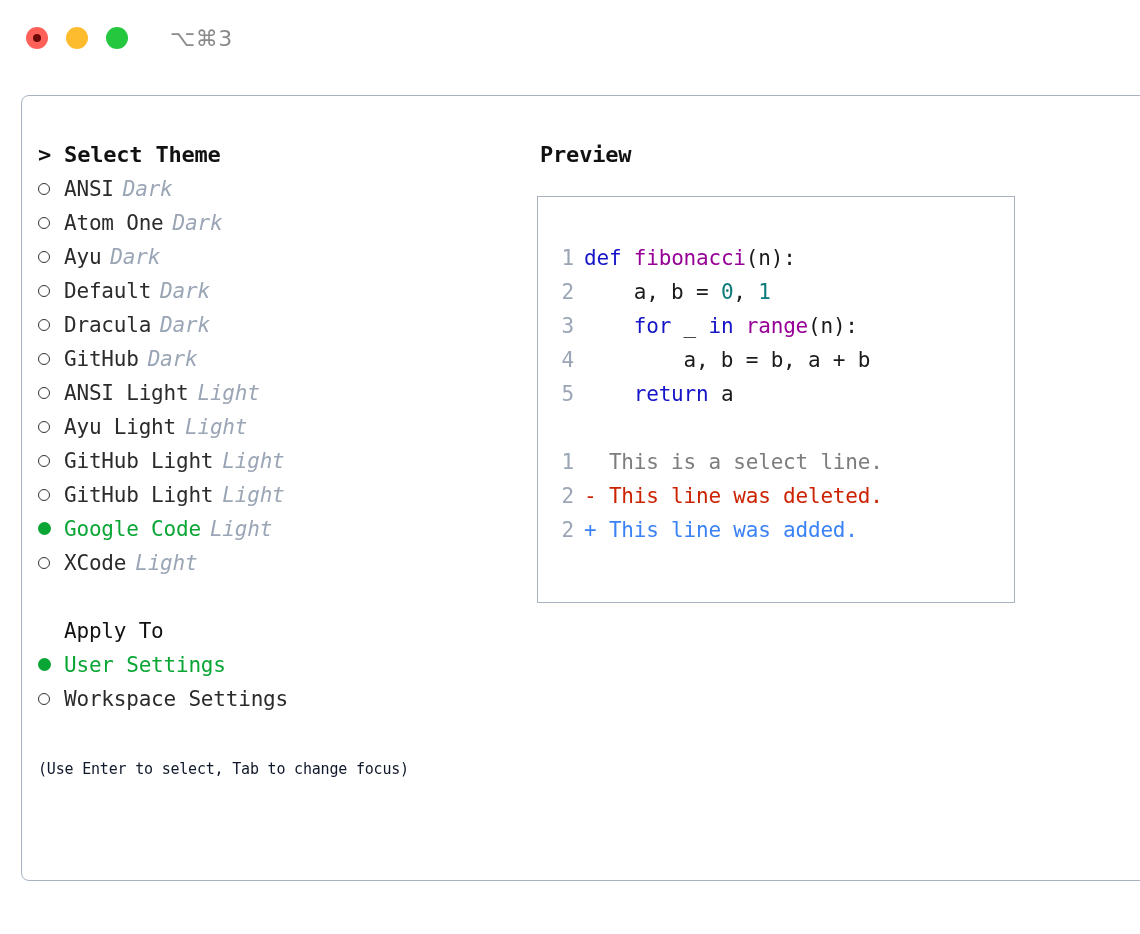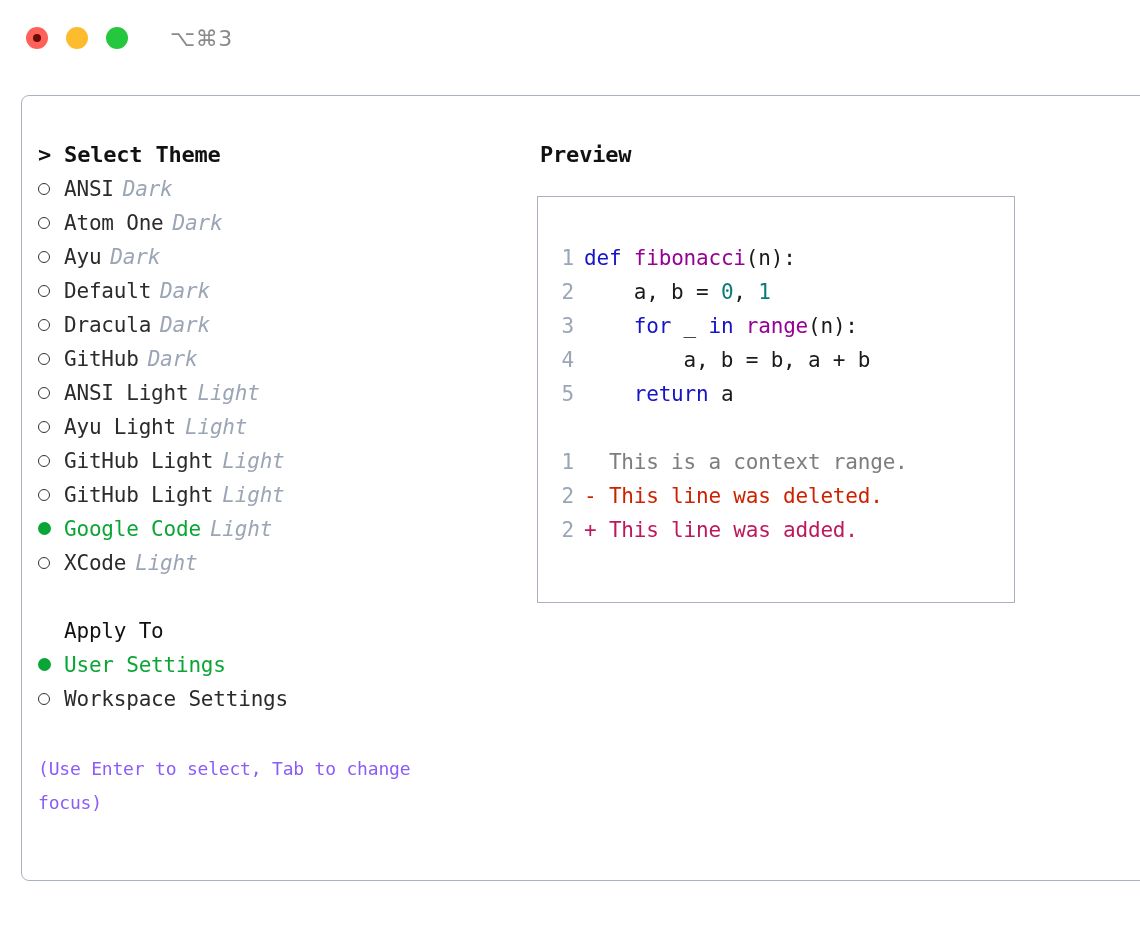--- a/index.html
+++ b/index.html
@@ -142,22 +142,22 @@
     height: 34px;
     white-space: pre;
     padding-left: 26px;
     letter-spacing: -0.2px;
   }
 
   .spacer-lg { height: 34px; }
 
   .hint {
     margin-top: 36px;
-    font-size: 18px;
-    color: #8b5cf6;
+    font-size: 15px;
+    color: #0f172a;
     line-height: 34px;
     width: 420px;
     letter-spacing: -0.2px;
   }
 
   
   .preview-title {
     font-size: 22px;
     font-weight: bold;
     color: #111111;
@@ -195,21 +195,21 @@
   .code-text { flex: 1; }
 
   .tok-kw      { color: #1414c8; }
   .tok-fn      { color: #960096; }
   .tok-plain   { color: #1a1a1a; }
   .tok-num     { color: #0b7a7a; }
 
   .diff-gap { height: 34px; }
   .diff-ctx { color: #7d7d7d; }
   .diff-del { color: #cc2200; }
-  .diff-add { color: #be185d; }
+  .diff-add { color: #3b82f6; }
 </style>
 </head>
 <body>
 
 <div id="app">
 
   <div class="titlebar">
     <div class="traffic-lights">
       <span class="dot dot-red"></span>
       <span class="dot dot-yellow"></span>
@@ -257,21 +257,21 @@
         <div class="preview-box">
           <div id="code-block">
               <div class="code-line"><span class="gutter">1</span><span class="code-text"><span class="tok-kw">def</span><span class="tok-plain"> </span><span class="tok-fn">fibonacci</span><span class="tok-plain">(n):</span></span></div>
               <div class="code-line"><span class="gutter">2</span><span class="code-text"><span class="tok-plain">    a, b = </span><span class="tok-num">0</span><span class="tok-plain">, </span><span class="tok-num">1</span></span></div>
               <div class="code-line"><span class="gutter">3</span><span class="code-text"><span class="tok-plain">    </span><span class="tok-kw">for</span><span class="tok-plain"> _ </span><span class="tok-kw">in</span><span class="tok-plain"> </span><span class="tok-fn">range</span><span class="tok-plain">(n):</span></span></div>
               <div class="code-line"><span class="gutter">4</span><span class="code-text"><span class="tok-plain">        a, b = b, a + b</span></span></div>
               <div class="code-line"><span class="gutter">5</span><span class="code-text"><span class="tok-plain">    </span><span class="tok-kw">return</span><span class="tok-plain"> a</span></span></div>
             </div>
           <div class="diff-gap"></div>
           <div id="diff-block">
-              <div class="code-line"><span class="gutter">1</span><span class="code-text diff-ctx">  This is a context range.</span></div>
+              <div class="code-line"><span class="gutter">1</span><span class="code-text diff-ctx">  This is a select line.</span></div>
               <div class="code-line"><span class="gutter">2</span><span class="code-text diff-del">- This line was deleted.</span></div>
               <div class="code-line"><span class="gutter">2</span><span class="code-text diff-add">+ This line was added.</span></div>
             </div>
         </div>
       </div>
 
     </div>
   </div>
 </div>
 

